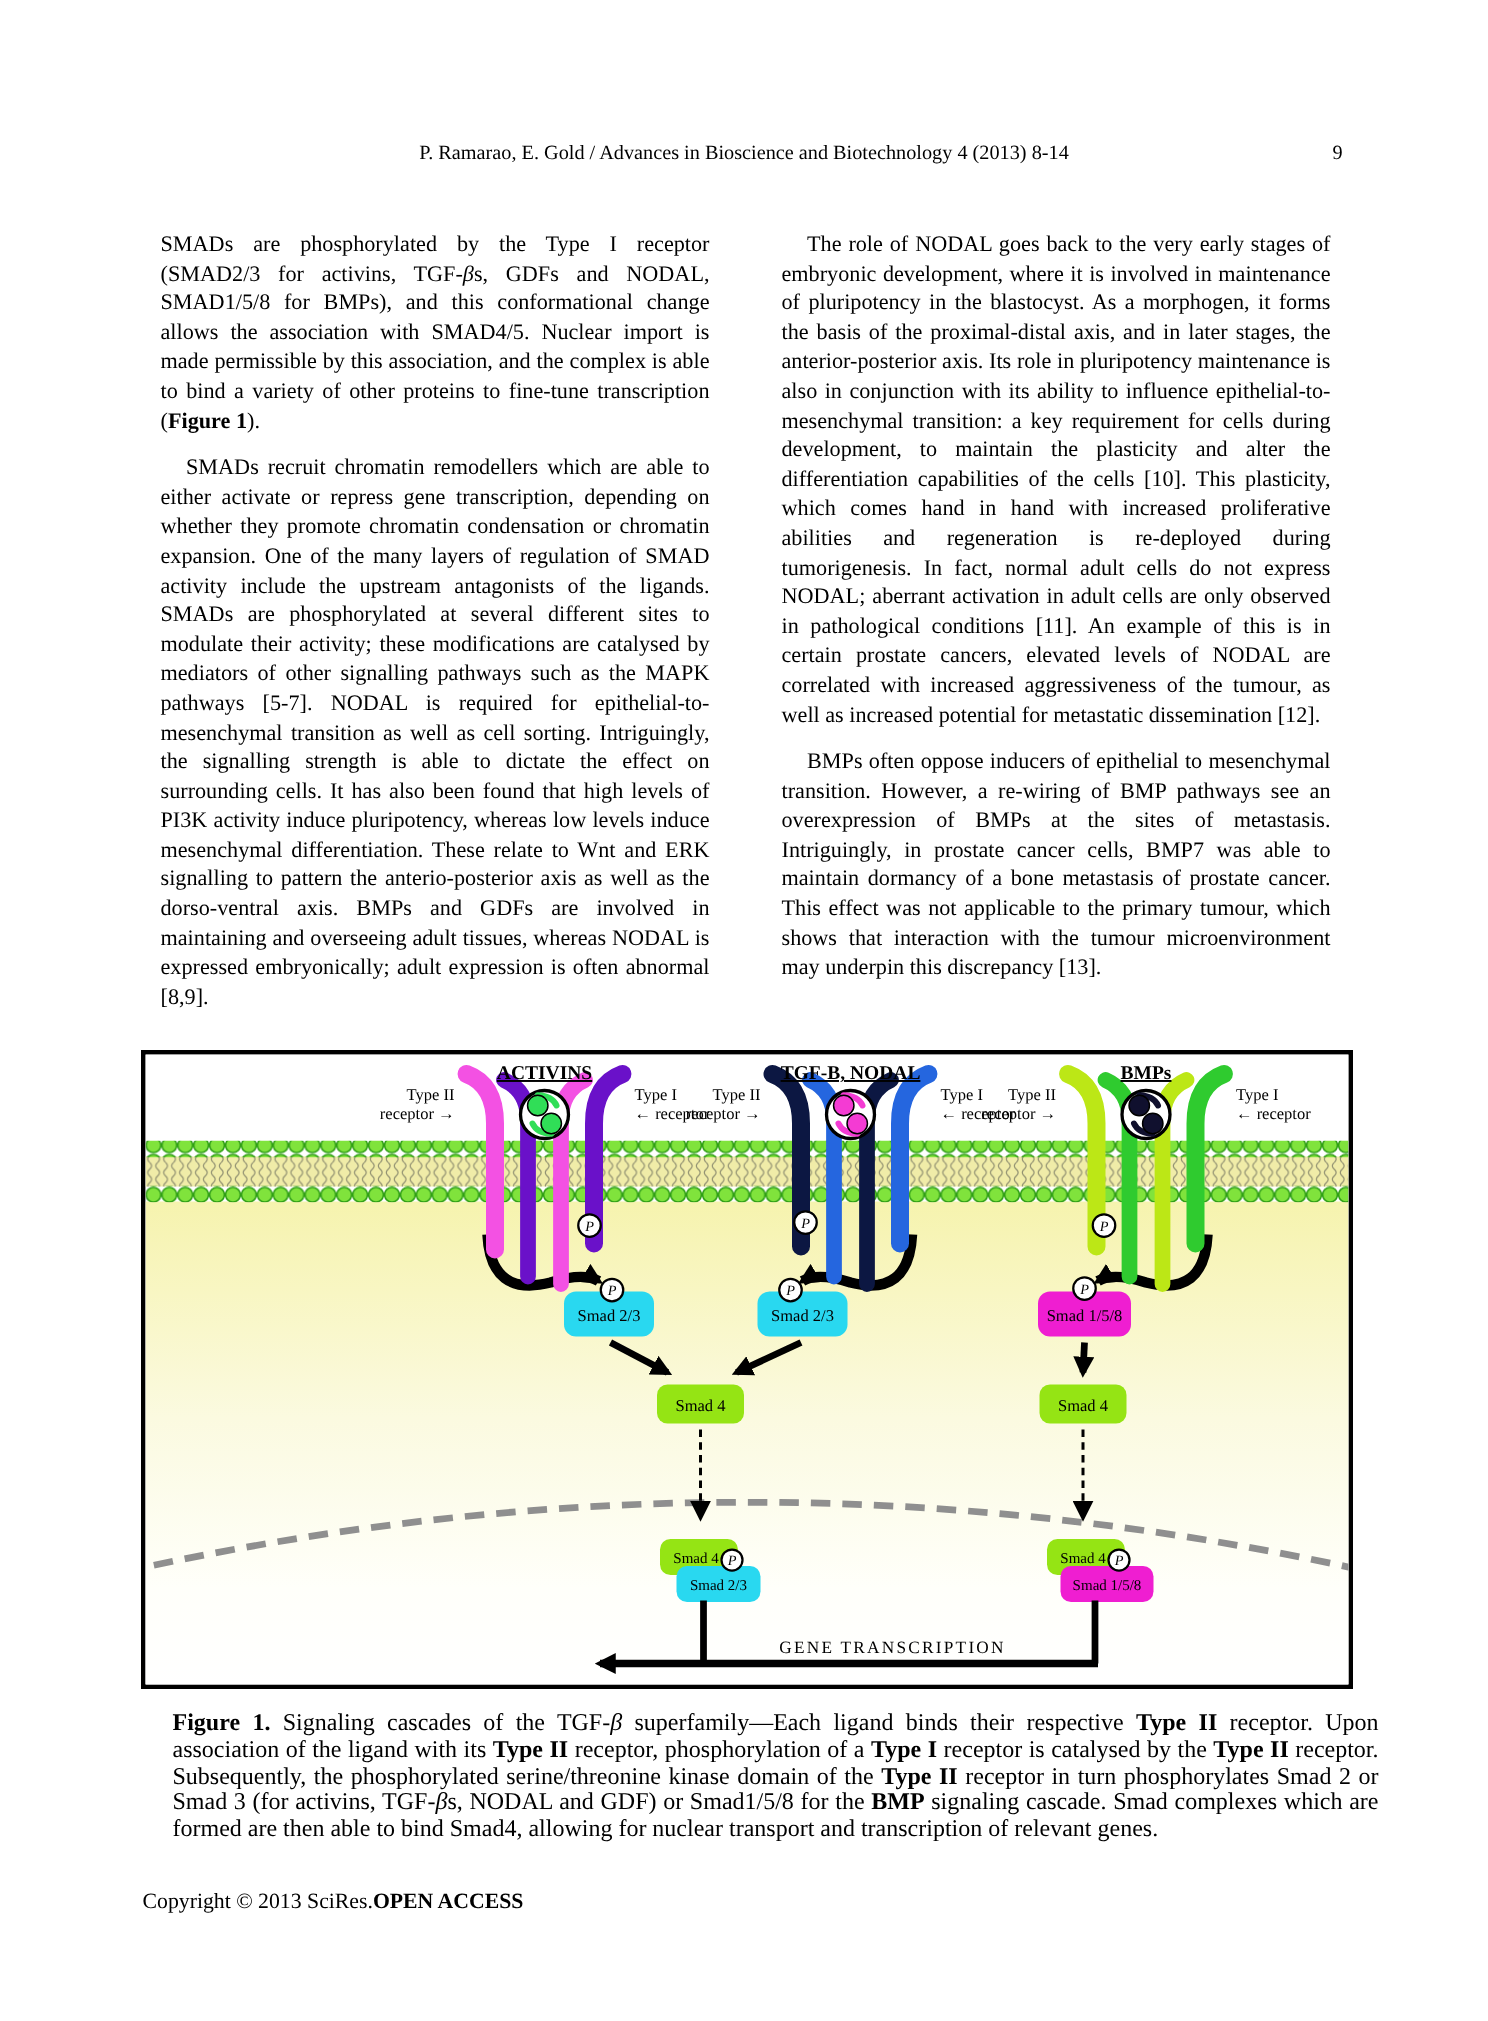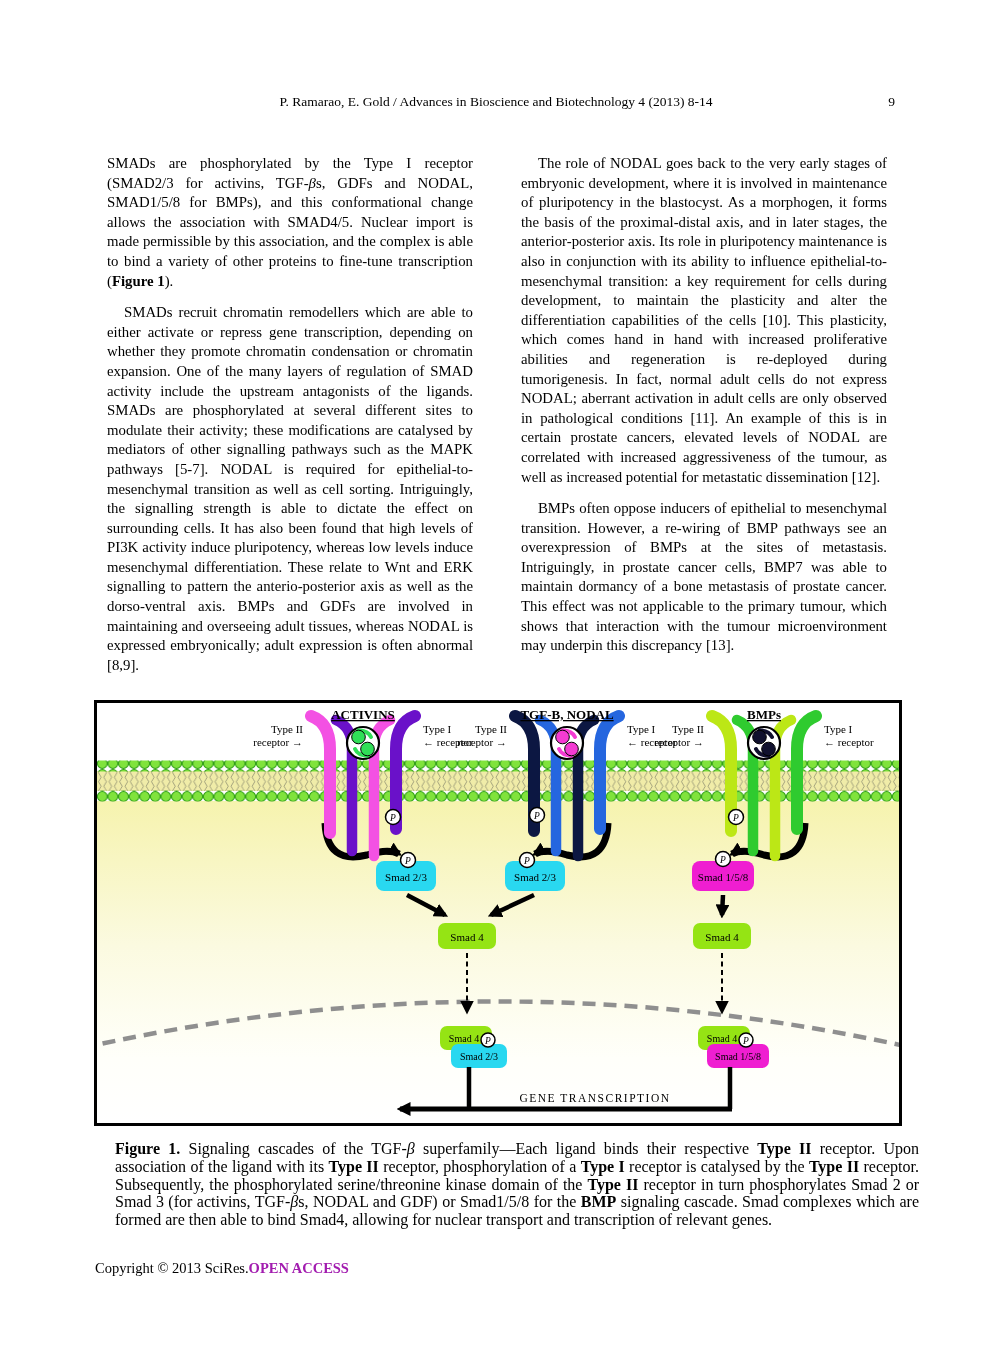--- a/index.html
+++ b/index.html
@@ -14,21 +14,21 @@
   .col{width:390px;font-size:14.8px;line-height:19.6px;text-align:justify;}
   .col p{margin:12px;}
   .col p.ind{text-indent:17px;}
   #figure-panel{position:absolute;top:700px;left:94px;width:802px;height:420px;
         border:3px solid #000;background:#fff;}
   #figure-panel svg{display:block}
   #caption{position:absolute;top:1140px;left:95px;width:804px;
         font-size:16px;line-height:17.8px;text-align:justify;margin-left:20px;}
   #footer{position:absolute;top:1260px;left:95px;width:802px;display:flex;
         font-size:14.5px;}
-  #open-access{color:#a21caf;font-weight:bold;}
+  #open-access{color:#000000;font-weight:bold;}
   svg text{font-family:"Liberation Serif",serif;}
   .figtitle{font-size:13px;font-weight:bold;text-decoration:underline;}
   .rlabel{font-size:11px;}
   .boxlabel{font-size:11px;}
   .nboxlabel{font-size:10px;}
   .plabel{font-size:9.5px;font-style:italic;}
   .genelabel{font-size:11.5px;letter-spacing:1.5px;}
 </style>
 </head>
 <body>

